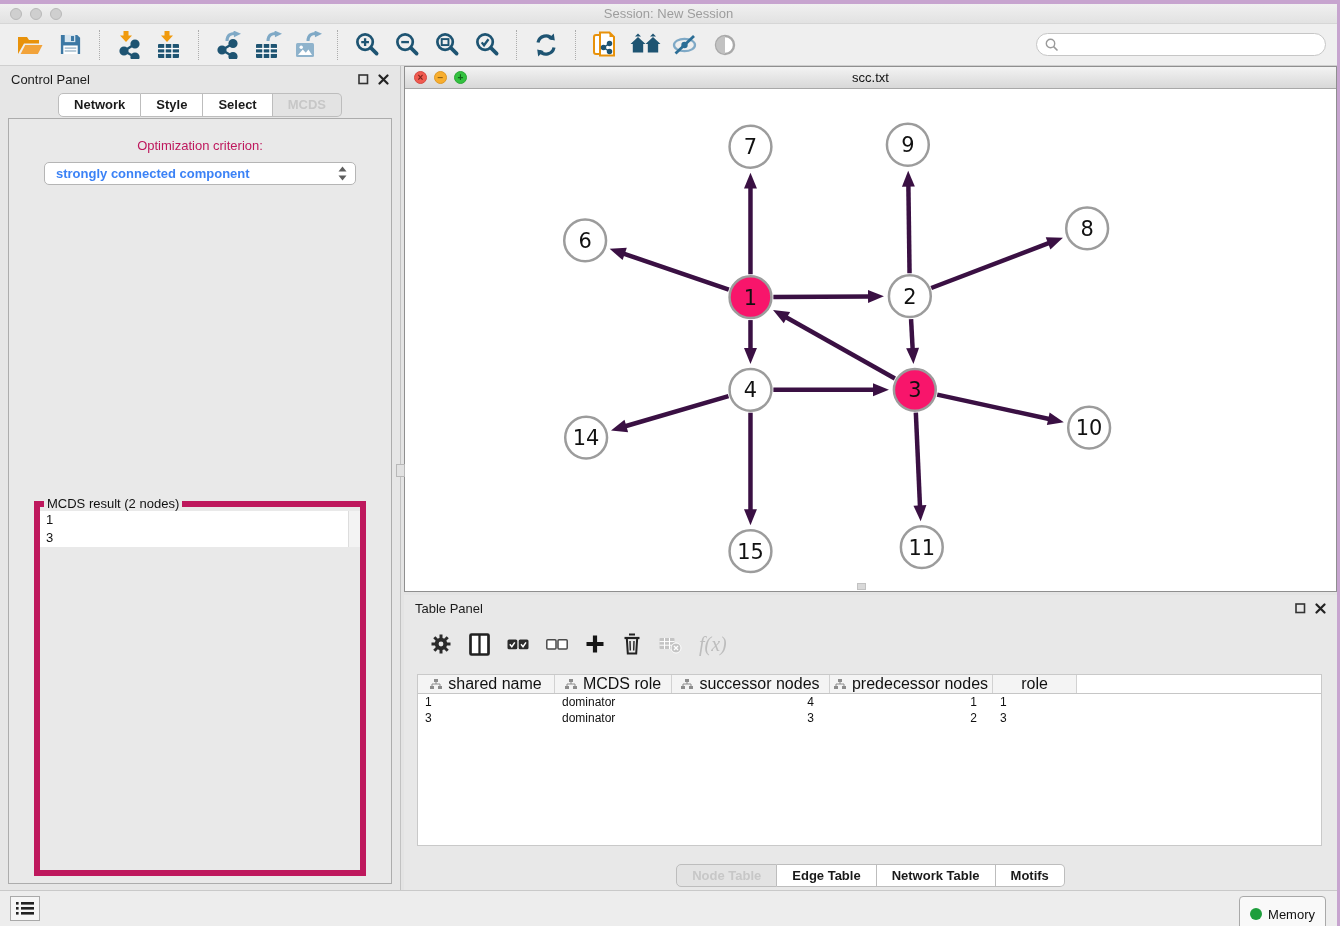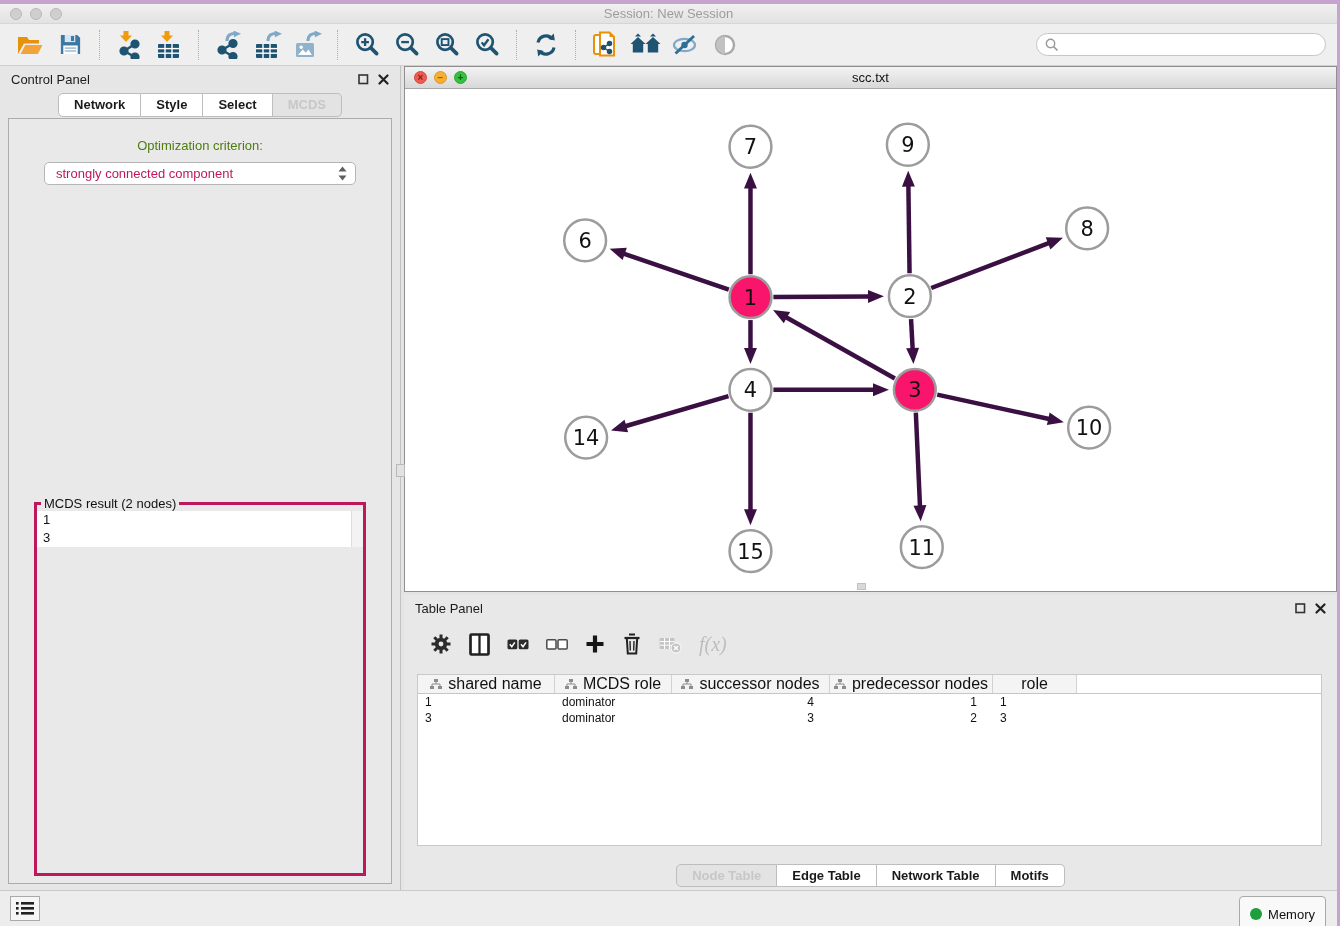--- a/index.html
+++ b/index.html
@@ -37,29 +37,29 @@
   .panel-title { font-size:13px; color:#1C1C1C; }
   .panel-header-icons { margin-left:auto; display:flex; gap:9px; align-items:center; }
   .cp-tabs { height:24px; display:flex; justify-content:center; }
   .tab { background:#fff; border:1px solid #BDBDBD; border-left:none; font-size:13px; font-weight:600;
     color:#1A1A1A; padding:2px 15px; line-height:17px; }
   .tab:first-child { border-left:1px solid #BDBDBD; border-top-left-radius:5px; border-bottom-left-radius:5px; }
   .tab:last-child { border-top-right-radius:5px; border-bottom-right-radius:5px; }
   .tab.active { background:#E3E3E3; color:#C7C7C7; }
   #cp-body { position:absolute; left:8px; right:8px; top:52px; bottom:6px; background:#E9E9E9;
     border:1px solid #ACACAC; display:flex; flex-direction:column; align-items:center; }
-  #opt-label { margin-top:19px; font-size:13px; color:#4d7c0f; }
+  #opt-label { margin-top:19px; font-size:13px; color:#be185d; }
   #opt-select { margin-top:9px; width:312px; height:23px; background:#fff; border:1px solid #B5B5B5;
     border-radius:5px; display:flex; align-items:center; padding:0 8px 0 11px; }
-  #opt-select span { font-size:13px; color:#be185d; flex:1; }
+  #opt-select span { font-size:13px; color:#3b82f6; flex:1;font-weight:bold; }
   .btn-row { margin-top:13px; display:flex; gap:15px; }
   .btn { background:#FDFDFD; border:1px solid #B4B4B4; border-radius:5px; font-size:13px; color:#111;
     padding:3px 17px; }
   #result-fieldset { margin-top:auto; margin-bottom:7px; width:332px; height:380px;
-    border:3px solid #be185d; padding:0; background:#E9E9E9; }
+    border:6px solid #be185d; padding:0; background:#E9E9E9; }
   #result-fieldset legend { font-size:13px; color:#111; margin-left:4px; padding:0 3px; }
   #result-box { width:100%; height:100%; background:#fff; position:relative; overflow:hidden; }
   #result-scroll { position:absolute; right:0; top:0; bottom:0; width:12px; background:#F3F3F3;
     border-left:1px solid #DDD; }
   .result-item { font-size:13px; color:#111; padding:1px 0 1px 6px; line-height:16px; }
 
   
   #net-window { position:absolute; left:404px; top:66px; width:933px; height:526px;
     border:1px solid #8F8F8F; background:#fff; }
   #net-titlebar { height:22px; background:linear-gradient(#F3F3F3,#D8D8D8); border-bottom:1px solid #A8A8A8;

